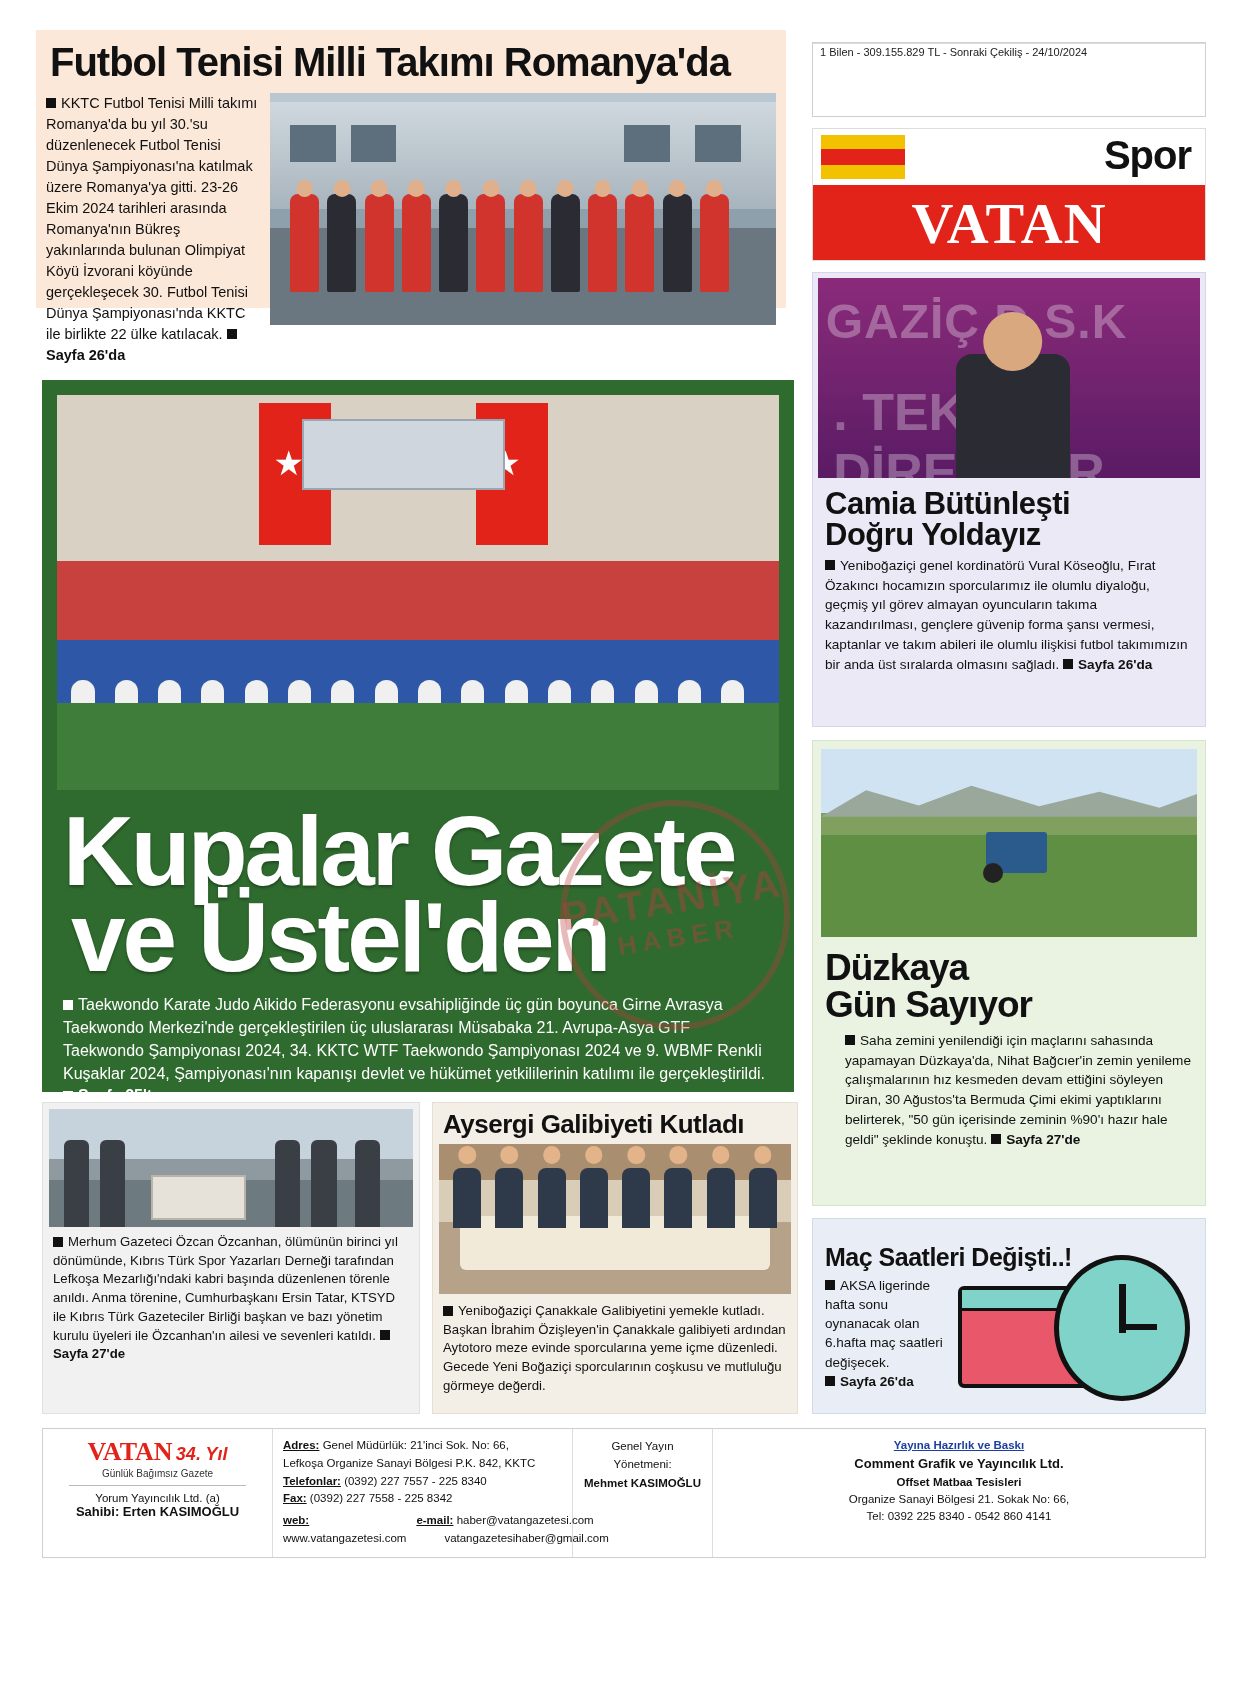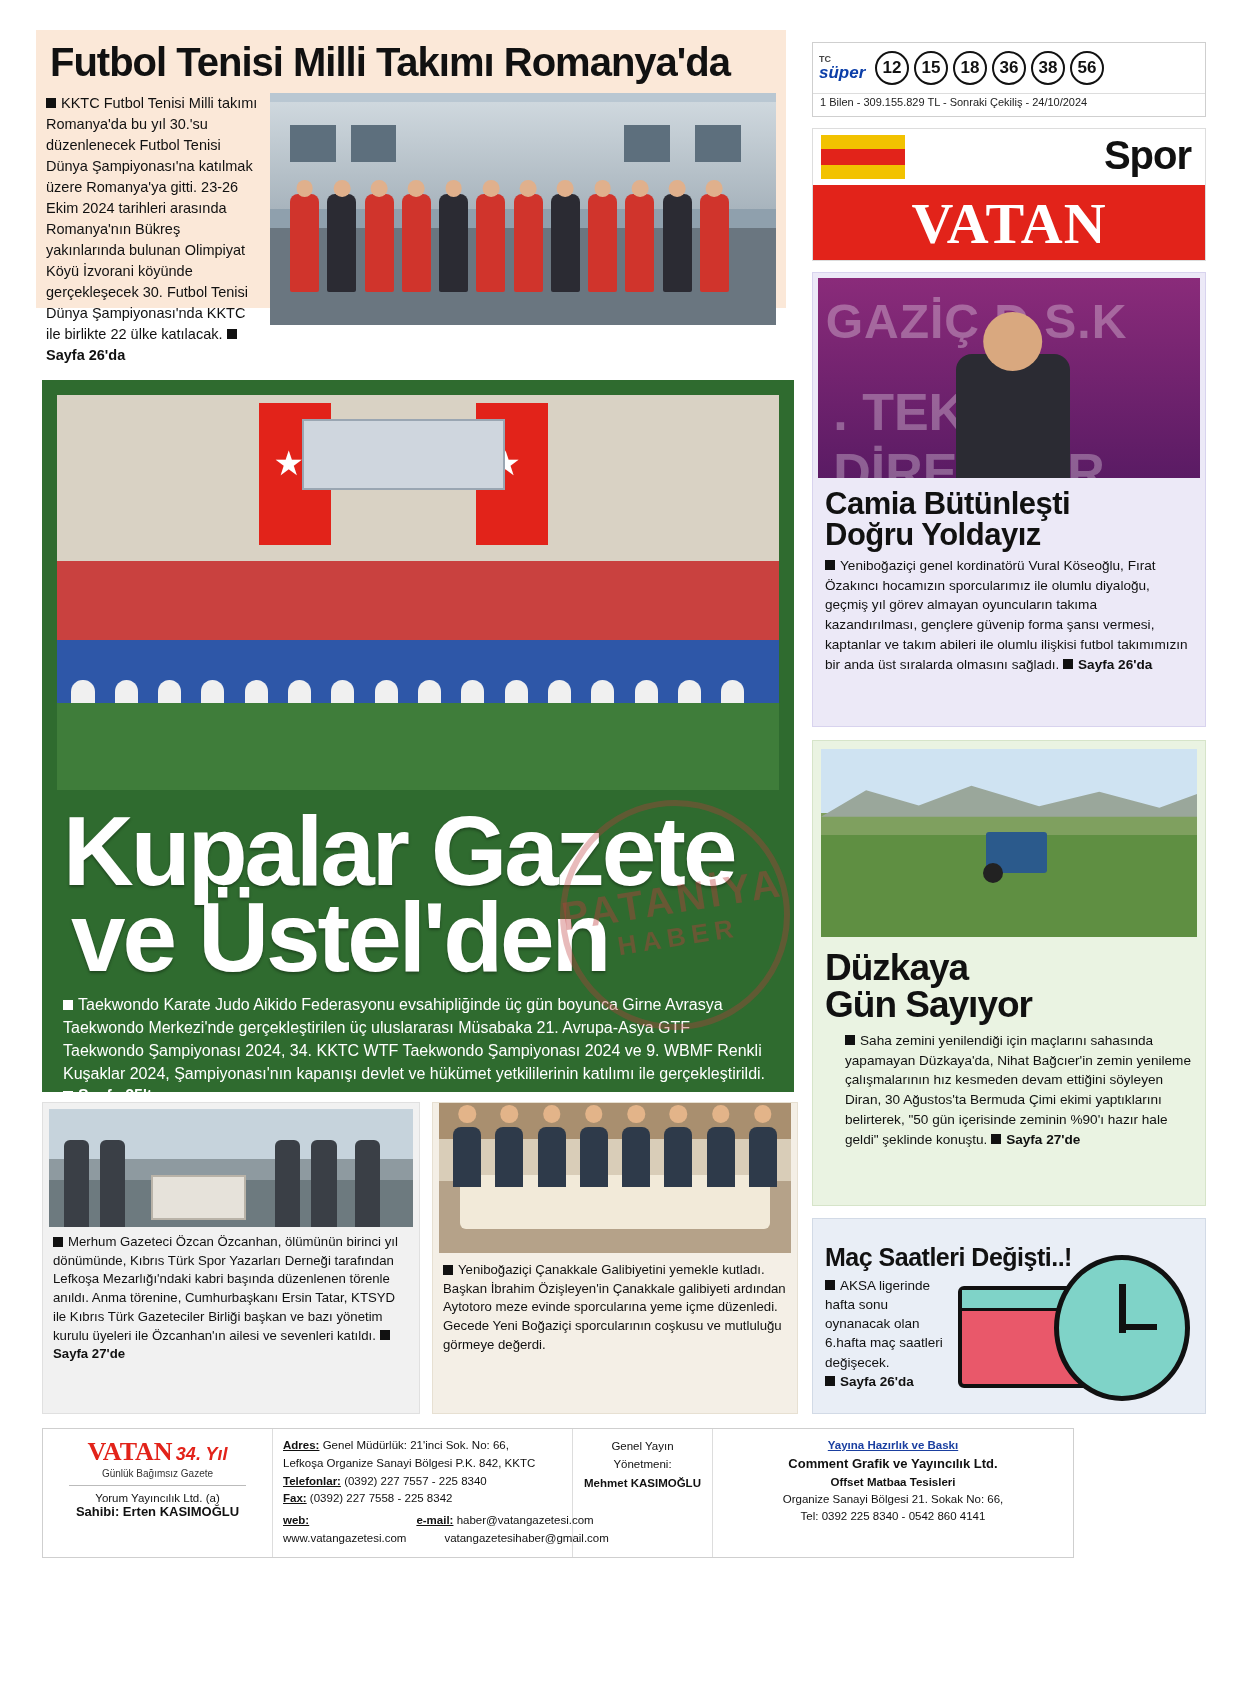--- a/index.html
+++ b/index.html
@@ -125,21 +125,21 @@
   .ays {
     position:absolute; left:432px; top:1102px; width:366px; height:312px;
     background:#f4efe6; border:1px solid #e7e0d2;
   }
   .ays-title { font-size:26px; font-weight:bold; padding:6px 6px 4px 10px; letter-spacing:-0.5px;}
   .ays-photo { height:150px; margin:0 6px; }
   .ays-text { font-size:13.2px; line-height:1.42; padding:8px 10px 0 10px; }
 
   
   .footer {
-    position:absolute; left:42px; top:1428px; width:1032px; height:130px;
+    position:absolute; left:42px; top:1428px; width:1164px; height:130px;
     border:1px solid #cfcfcf; background:#fff; display:flex; font-size:11.5px;
   }
   .fcol { padding:8px 10px; border-right:1px solid #ddd; }
   .f1 { width:230px; text-align:center; }
   .f1 .vlogo { color:#e2231a; font-weight:bold; font-size:26px; font-family:"Liberation Serif", serif; }
   .f1 .yil { color:#e2231a; font-weight:bold; font-size:18px; font-style:italic; }
   .f1 .sub { font-size:10px; color:#333; margin-top:1px; }
   .f1 .line { border-top:1px solid #bbb; margin:6px 16px; }
   .f2 { width:300px; line-height:1.55; }
   .f3 { width:140px; text-align:center; line-height:1.6; }
@@ -233,32 +233,20 @@
           <div class="p" style="left:64%"></div>
             <div class="p" style="left:72%"></div>
           <div class="p dark" style="left:80%"></div>
             <div class="p" style="left:88%"></div>
         </div>
       </div>
     </div>
   </div>
 
   <div class="lotto">
-    <div class="lotto-row">
-      <div class="lotto-logo">
-        <span class="s1">TC</span>
-        <span class="s2">süper</span>
-      </div>
-      <div class="ball">12</div>
-      <div class="ball">15</div>
-      <div class="ball">18</div>
-      <div class="ball">36</div>
-      <div class="ball">38</div>
-      <div class="ball">56</div>
-    </div>
     <div class="lotto-foot">1 Bilen - 309.155.829 TL - Sonraki Çekiliş - 24/10/2024</div>
   </div>
 
   <div class="masthead">
     <div class="mh-top">
       <div class="mh-flag"></div>
       <div class="mh-spor">Spor</div>
     </div>
     <div class="mh-bottom">
       <div class="mh-vatan">VATAN</div>
@@ -360,20 +348,21 @@
         <div class="pl" style="left:72%"></div>
       <div class="pl" style="left:84%"></div>
     </div>
     <div class="ozc-text">
       <span class="sq"></span><span>Merhum Gazeteci Özcan Özcanhan, ölümünün birinci yıl dönümünde, Kıbrıs Türk Spor Yazarları Derneği tarafından Lefkoşa Mezarlığı'ndaki kabri başında düzenlenen törenle anıldı. Anma törenine, Cumhurbaşkanı Ersin Tatar, KTSYD ile Kıbrıs Türk Gazeteciler Birliği başkan ve bazı yönetim kurulu üyeleri ile Özcanhan'ın ailesi ve sevenleri katıldı.</span>
       <span class="sq"></span><span class="ref">Sayfa 27'de</span>
     </div>
   </div>
 
   <div class="ays">
+    <div class="ays-title">Aysergi Galibiyeti Kutladı</div>
     <div class="ays-photo photo dinner-scene">
       <div class="t"></div>
       <div class="g" style="left:4%"></div>
         <div class="g" style="left:16%"></div>
       <div class="g" style="left:28%"></div>
         <div class="g" style="left:40%"></div>
       <div class="g" style="left:52%"></div>
         <div class="g" style="left:64%"></div>
       <div class="g" style="left:76%"></div>
         <div class="g" style="left:88%"></div>

